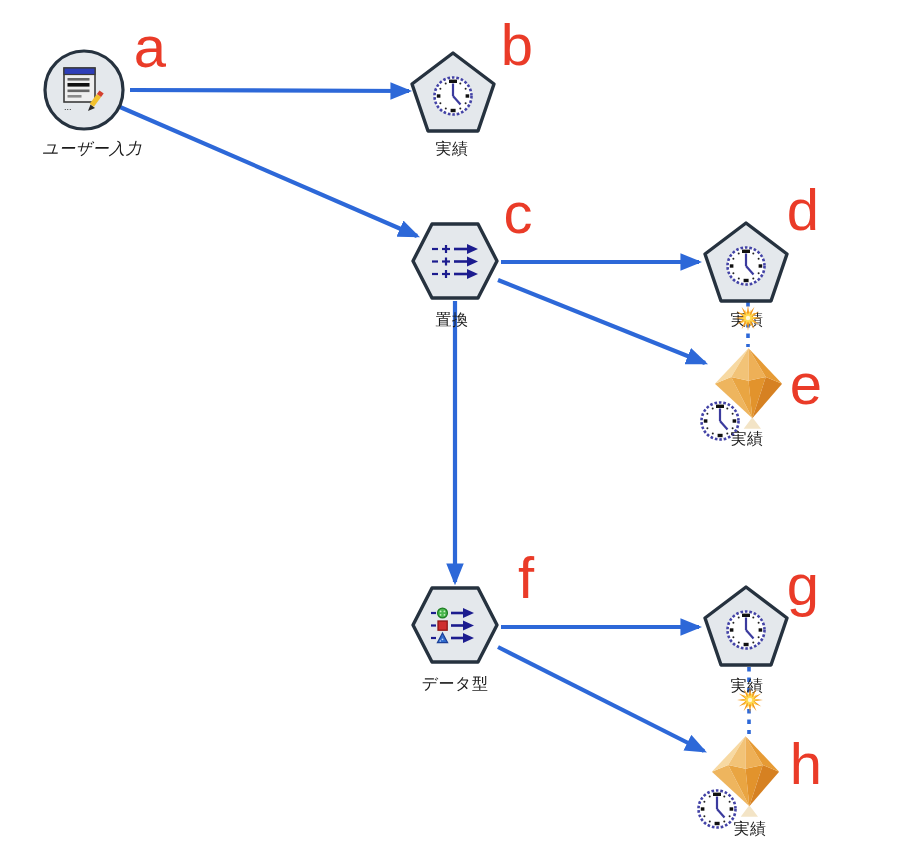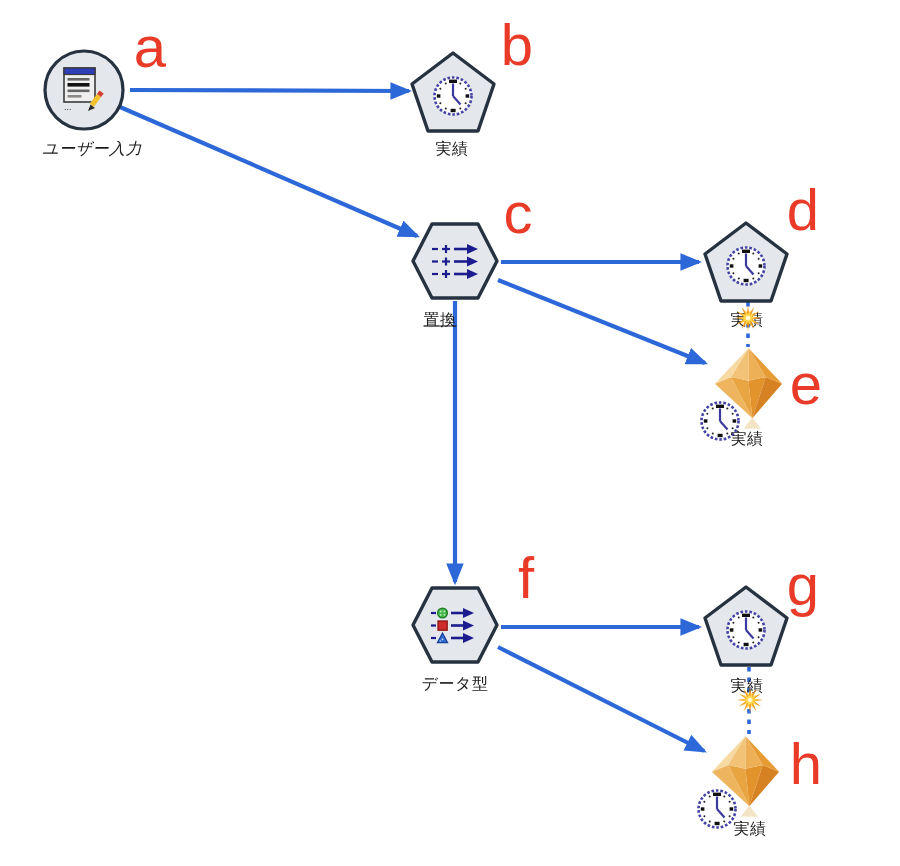--- a/index.html
+++ b/index.html
@@ -258,21 +258,21 @@
             <circle cx="14.7" cy="9.4" r="1" fill="#222"></circle>
     <line x1="22" y1="22" x2="22" y2="9.5" stroke="#3b3b9e" stroke-width="2.2"></line>
     <line x1="22" y1="22" x2="29.5" y2="30.5" stroke="#3b3b9e" stroke-width="2.2"></line>
   </g>
       </svg>
       </div>
     </div>
   <div id="label-layer">
       <div class="node-label" style="left: 92px; top: 149px; color: rgb(26, 26, 26); font-style: italic;">ユーザー入力</div>
       <div class="node-label" style="left: 452px; top: 149px; color: rgb(26, 26, 26);">実績</div>
-      <div class="node-label" style="left: 440px; top: 320px; color: rgb(26, 26, 26); text-decoration: underline;">置換</div>
+      <div class="node-label" style="left: 452px; top: 320px; color: rgb(26, 26, 26);">置換</div>
       <div class="node-label" style="left: 747px; top: 320px; color: rgb(26, 26, 26);">実績</div>
       <div class="node-label" style="left: 747px; top: 439px; color: rgb(26, 26, 26);">実績</div>
       <div class="node-label" style="left: 455px; top: 684px; color: rgb(26, 26, 26); text-align: center;">データ型</div>
       <div class="node-label" style="left: 747px; top: 686px; color: rgb(26, 26, 26);">実績</div>
       <div class="node-label" style="left: 750px; top: 829px; color: rgb(26, 26, 26);">実績</div>
     </div>
   <div id="burst-layer">
       <div class="burst" style="left: 748px; top: 320px;"><svg width="28" height="28" viewBox="0 0 28 28">
     <polygon points="14.00,1.00 15.19,9.56 20.50,2.74 17.25,10.75 25.26,7.50 18.44,12.81 27.00,14.00 18.44,15.19 25.26,20.50 17.25,17.25 20.50,25.26 15.19,18.44 14.00,27.00 12.81,18.44 7.50,25.26 10.75,17.25 2.74,20.50 9.56,15.19 1.00,14.00 9.56,12.81 2.74,7.50 10.75,10.75 7.50,2.74 12.81,9.56" fill="#f59a1d"></polygon>
     <polygon points="16.66,5.40 16.07,11.06 21.21,8.61 17.41,12.84 23.00,13.87 17.44,15.06 21.36,19.19 16.16,16.88 16.90,22.52 14.05,17.60 11.34,22.60 11.93,16.94 6.79,19.39 10.59,15.16 5.00,14.13 10.56,12.94 6.64,8.81 11.84,11.12 11.10,5.48 13.95,10.40" fill="#ffd84d"></polygon>

